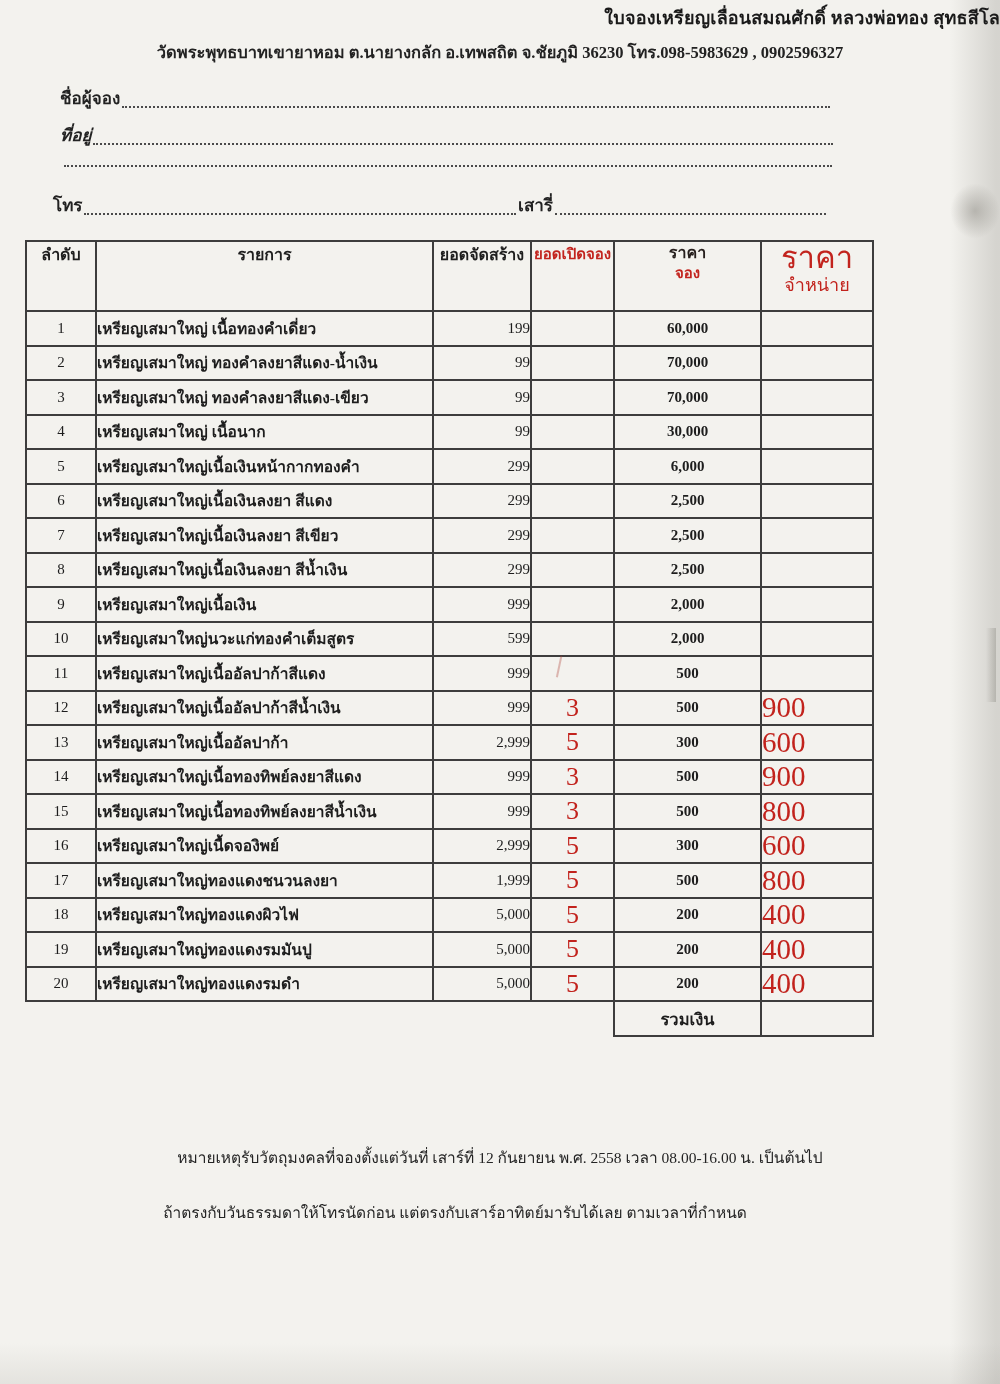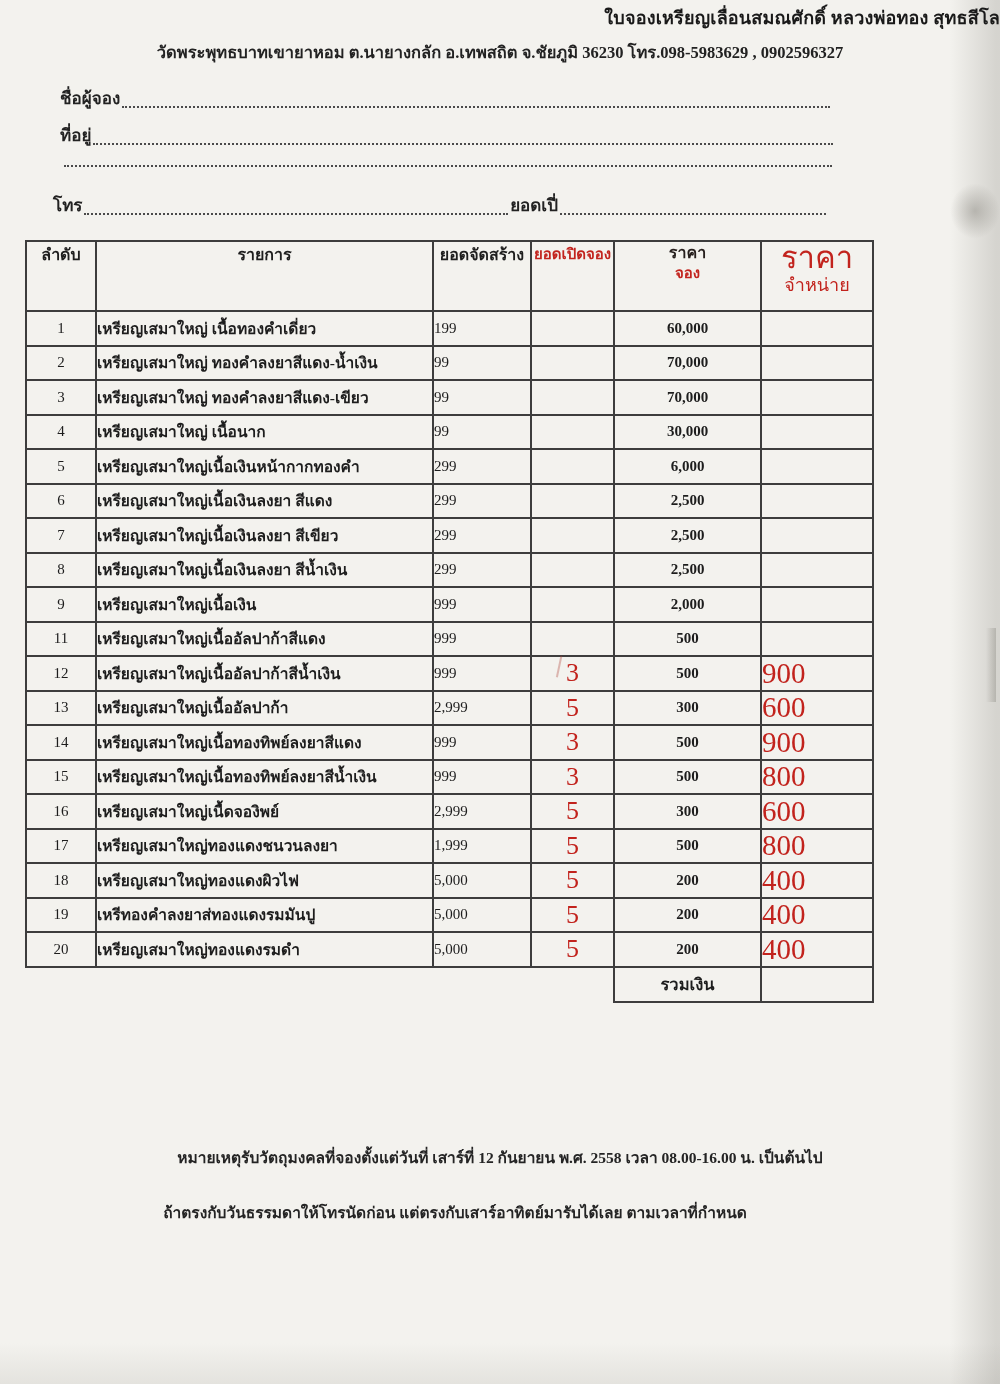--- a/index.html
+++ b/index.html
@@ -49,29 +49,29 @@
   th.h-open{font-size:15px;color:#c2231d;font-weight:700;}
   .h-price .l1{font-size:16px;color:#261f1d;line-height:1.35;}
   .h-price .l2{font-size:15px;color:#c2231d;line-height:1.3;}
   .h-sell .l1{font-size:31px;color:#c2231d;line-height:1.05;font-weight:400;}
   .h-sell .l2{font-size:18px;color:#c2231d;line-height:1.2;font-weight:400;}
   tbody tr{height:34.5px;}
   thead tr{height:70px;}
   tfoot tr{height:35px;}
   td.c-no{text-align:center;font-size:15px;}
   td.c-item{text-align:left;padding-left:10px;font-size:15.5px;font-weight:700;}
-  td.c-made{text-align:left;font-size:15px;}
+  td.c-made{text-align:right;font-size:15px;}
   td.c-open{text-align:center;font-size:26px;color:#c2231d;line-height:1;}
   td.c-price{text-align:center;font-size:15px;font-weight:600;}
   td.c-sell{text-align:left;font-size:29px;color:#c2231d;line-height:1;}
   tfoot td.no-border{border:none;background:transparent;}
   tfoot td.t-label{text-align:center;font-size:16.5px;font-weight:700;}
   .receiver{left:288px;top:1092px;width:302px;}
   .receiver .leader{flex:0 0 215px;}
-  .note{left:0;text-align:center;font-size:15.5px;font-weight:700;color:#242424;}
+  .note{left:0;text-align:center;font-size:15.5px;font-weight:400;color:#242424;}
   .note1{top:1145px;width:100%;}
   .note2{top:1200px;width:910px;}
   .artifact{pointer-events:none;}
   .smudge-tr{
     left:950px;top:183px;width:50px;height:56px;
     background:radial-gradient(ellipse at center, rgba(110,107,99,.38), rgba(110,107,99,0) 70%);
   }
   .streak-r{
     left:986px;top:628px;width:10px;height:74px;
     background:linear-gradient(to left, rgba(110,107,99,.30), rgba(110,107,99,0));
@@ -89,33 +89,33 @@
 
   <div class="abs title thai">ใบจองเหรียญเลื่อนสมณศักดิ์  หลวงพ่อทอง สุทธสีโล</div>
 
   <div class="abs temple-line thai">วัดพระพุทธบาทเขายาหอม ต.นายางกลัก อ.เทพสถิต จ.ชัยภูมิ 36230  โทร.098-5983629 , 0902596327</div>
 
   <div class="abs field-line" style="left:60px;top:84px;width:772px;">
     <span class="thai">ชื่อผู้จอง</span>
     <span class="leader"></span>
   </div>
 
-  <div class="abs field-line" style="left:60px;top:121px;width:775px;">
+  <div class="abs field-line" style="left:60px;top:121px;width:775px;font-style:italic;">
     <span class="thai">ที่อยู่</span>
     <span class="leader"></span>
   </div>
 
   <div class="abs field-line" style="left:62px;top:156px;width:772px;height:14px;">
     <span class="leader"></span>
   </div>
 
   <div class="abs field-line" style="left:53px;top:191px;width:775px;">
     <span class="thai">โทร</span>
     <span class="leader" style="flex:43 1 0;"></span>
-    <span class="thai">ยอดเปี่</span>
+    <span class="thai">เสารี่</span>
     <span class="leader" style="flex:27 1 0;"></span>
   </div>
 
   <table class="doc-table abs" style="left:25px;top:240px;">
     <colgroup>
       <col style="width:70px">
         <col style="width:337px">
         <col style="width:98px">
       <col style="width:83px">
         <col style="width:147px">
@@ -204,20 +204,28 @@
     </tr>
         <tr>
       <td class="c-no">9</td>
       <td class="c-item thai">เหรียญเสมาใหญ่เนื้อเงิน</td>
       <td class="c-made">999</td>
       <td class="c-open"></td>
       <td class="c-price">2,000</td>
       <td class="c-sell"></td>
     </tr>
         <tr>
+      <td class="c-no">10</td>
+      <td class="c-item thai">เหรียญเสมาใหญ่นวะแก่ทองคำเต็มสูตร</td>
+      <td class="c-made">599</td>
+      <td class="c-open"></td>
+      <td class="c-price">2,000</td>
+      <td class="c-sell"></td>
+    </tr>
+        <tr>
       <td class="c-no">11</td>
       <td class="c-item thai">เหรียญเสมาใหญ่เนื้ออัลปาก้าสีแดง</td>
       <td class="c-made">999</td>
       <td class="c-open"></td>
       <td class="c-price">500</td>
       <td class="c-sell"></td>
     </tr>
         <tr>
       <td class="c-no">12</td>
       <td class="c-item thai">เหรียญเสมาใหญ่เนื้ออัลปาก้าสีน้ำเงิน</td>
@@ -269,21 +277,21 @@
         <tr>
       <td class="c-no">18</td>
       <td class="c-item thai">เหรียญเสมาใหญ่ทองแดงผิวไฟ</td>
       <td class="c-made">5,000</td>
       <td class="c-open">5</td>
       <td class="c-price">200</td>
       <td class="c-sell">400</td>
     </tr>
         <tr>
       <td class="c-no">19</td>
-      <td class="c-item thai">เหรีทองคำลงยาส่ทองแดงรมมันปู</td>
+      <td class="c-item thai">เหรียญเสมาใหญ่ทองแดงรมมันปู</td>
       <td class="c-made">5,000</td>
       <td class="c-open">5</td>
       <td class="c-price">200</td>
       <td class="c-sell">400</td>
     </tr>
         <tr>
       <td class="c-no">20</td>
       <td class="c-item thai">เหรียญเสมาใหญ่ทองแดงรมดำ</td>
       <td class="c-made">5,000</td>
       <td class="c-open">5</td>

